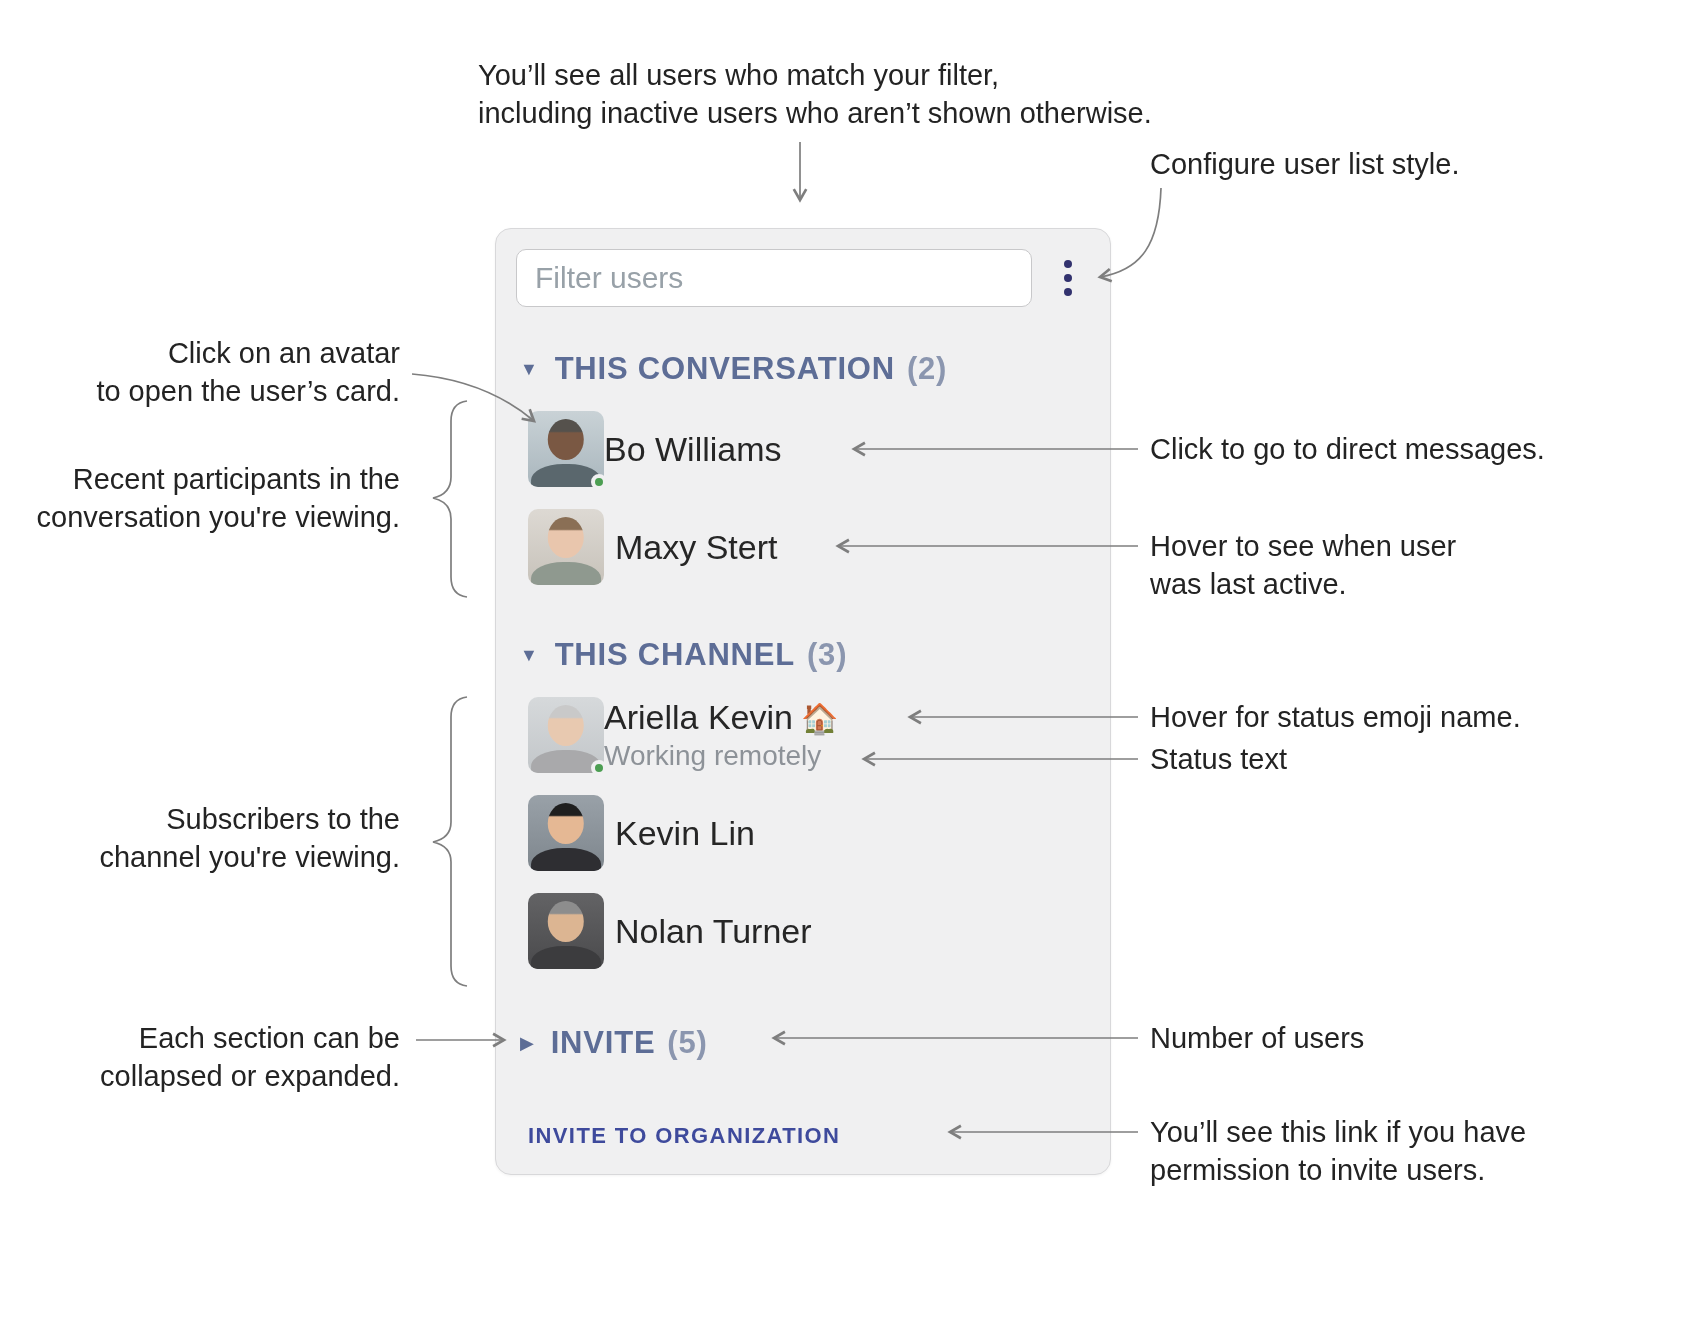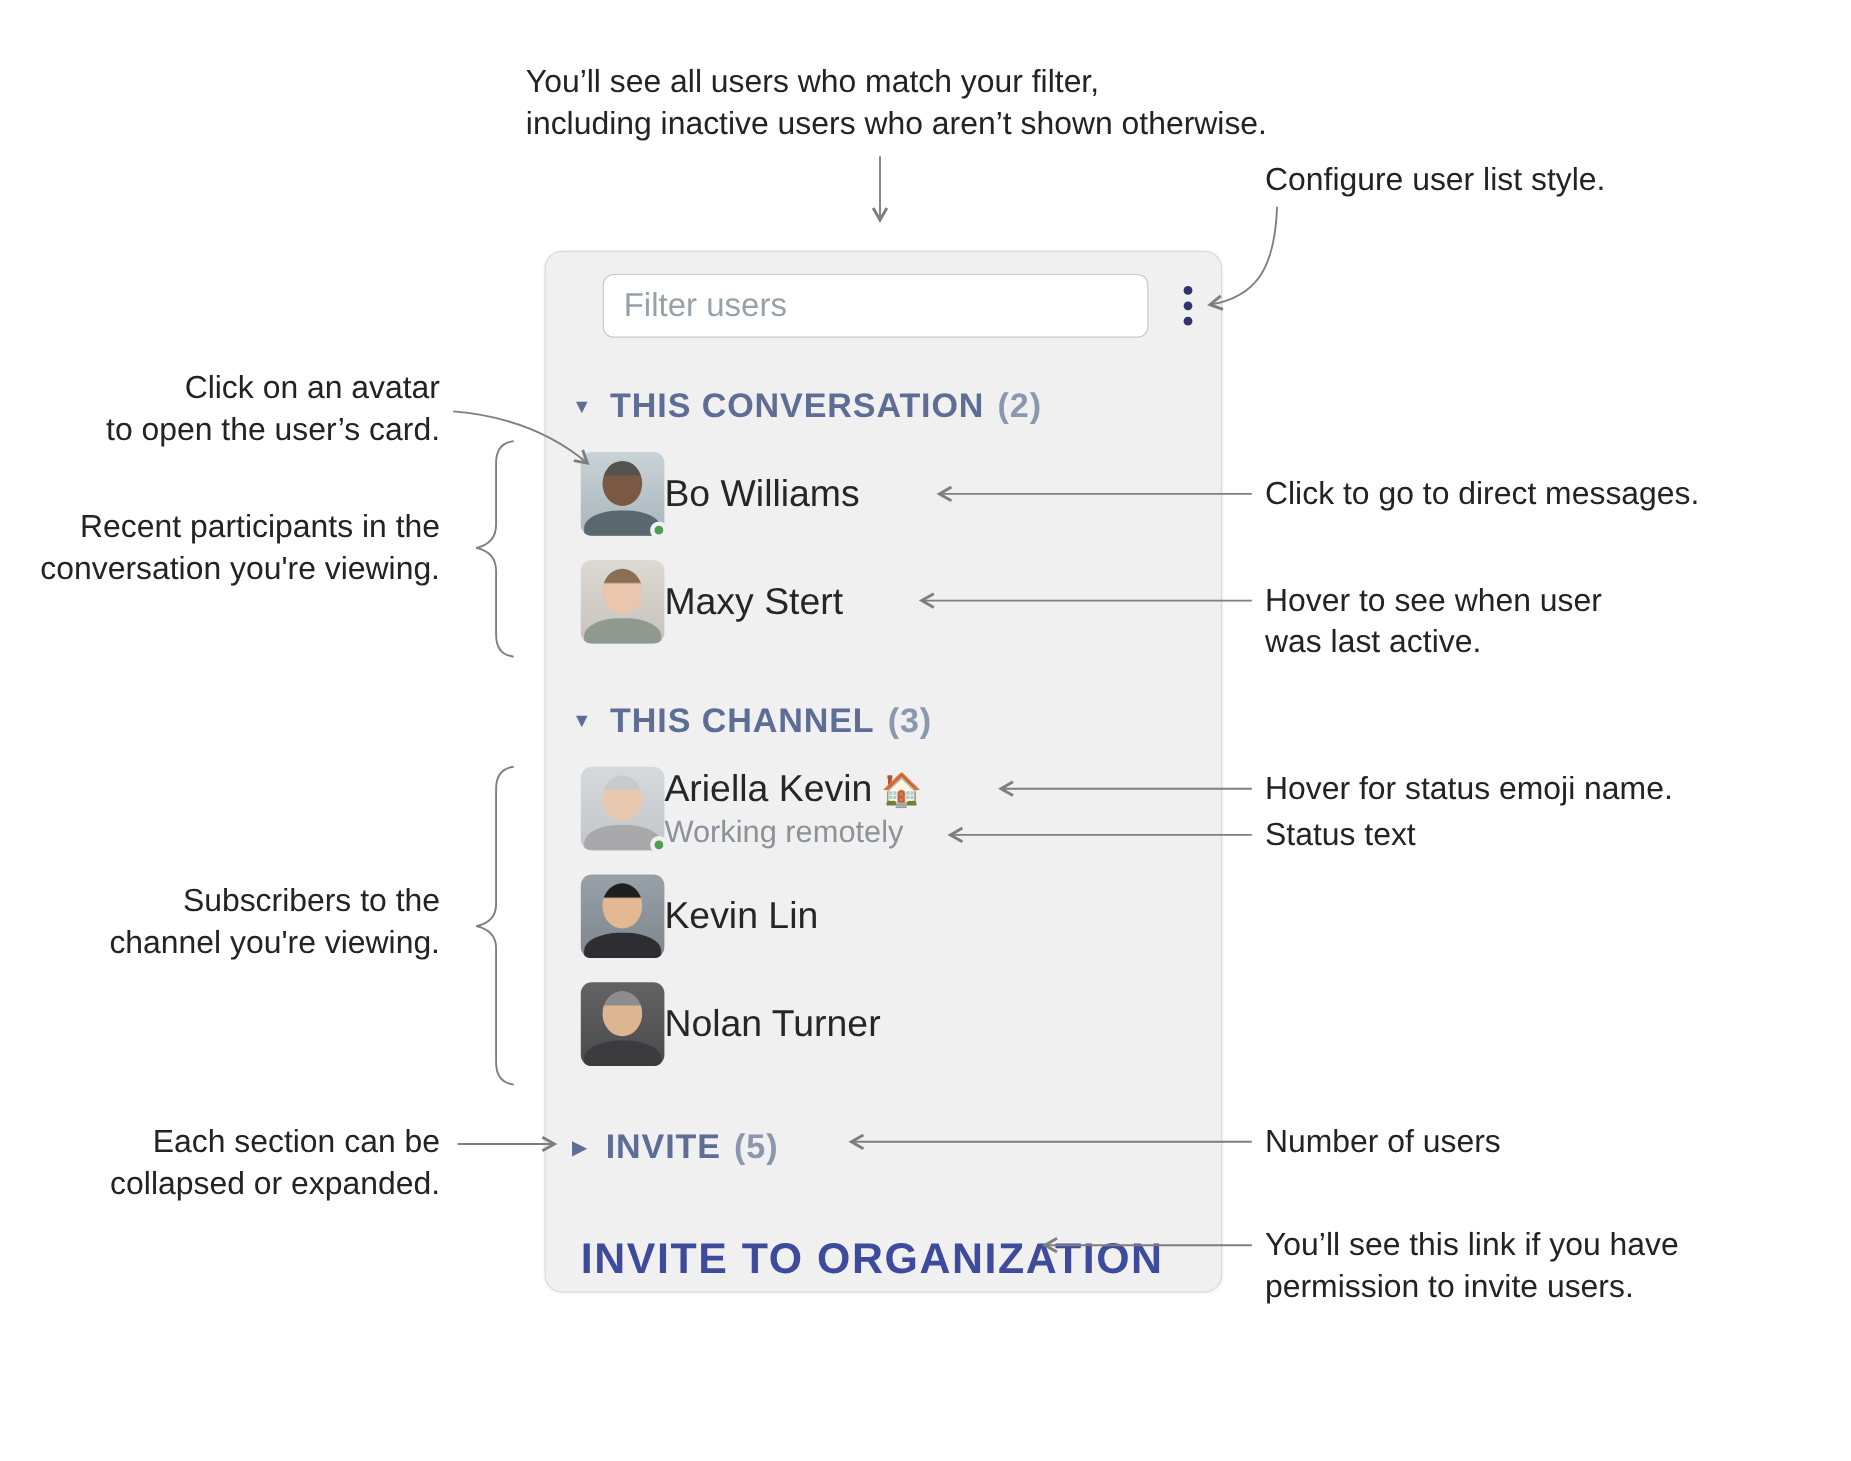--- a/index.html
+++ b/index.html
@@ -25,37 +25,37 @@
   .a-invite   { left:1150px; top:1113px; }
 
   
   .overlay { position:absolute; left:0; top:0; width:1683px; height:1328px; z-index:2; pointer-events:none; }
   .overlay path { stroke:#7e7e7e; stroke-width:1.7; fill:none; }
 
   
   .panel { position:absolute; left:495px; top:228px; width:616px; height:947px;
            background:#f0f0f1; border:1px solid #d8d8da; border-radius:16px;
            padding:20px 20px 0 20px; box-shadow:0 1px 3px rgba(0,0,0,0.05); z-index:1; }
-  .filter-row { display:flex; align-items:center;margin-left:32px; }
+  .filter-row { display:flex; align-items:center; }
   .filter-input { width:516px; height:58px; border:1.5px solid #c8c8ca; border-radius:10px;
                   font-size:30px; padding:0 18px; color:#333; background:#fff; font-family:inherit; outline:none; }
   .filter-input::placeholder { color:#98a1a8; }
   .kebab { margin-left:26px; background:none; border:none; display:flex; flex-direction:column;
            gap:6px; padding:6px; cursor:pointer; }
   .kebab .dot { width:8px; height:8px; border-radius:50%; background:#32326e; }
 
   .section-header { display:flex; align-items:baseline; margin-top:44px; color:#5d6d96;
                     font-weight:bold; font-size:31px; letter-spacing:0.8px; cursor:pointer; padding-left:4px; }
   .section-header.mt-lg { margin-top:52px; }
   .section-header.mt-xl { margin-top:56px; }
   .tri { font-size:18px; margin-right:16px; position:relative; top:-4px; font-weight:normal; }
   .sec-count { margin-left:12px; color:#8b96af; }
 
   .user-row { display:flex; align-items:center; margin-top:24px; padding-left:12px; cursor:pointer; }
-  .user-row + .user-row { margin-top:22px; }
+  .user-row + .user-row { margin-top:22px;gap:11px; }
   .avatar { position:relative; width:76px; height:76px; flex:none; cursor:pointer; }
   .avatar-img { width:100%; height:100%; border-radius:10px; overflow:hidden; position:relative;
                 background:linear-gradient(180deg, var(--bg1), var(--bg2)); }
   .avatar-img::before { content:""; position:absolute; left:50%; top:11%; transform:translateX(-50%);
                 width:48%; height:54%; border-radius:50%;
                 background:linear-gradient(180deg, var(--hair) 0 30%, var(--skin) 34%); }
   .avatar-img::after { content:""; position:absolute; left:50%; bottom:-16%; transform:translateX(-50%);
                 width:92%; height:46%; border-radius:46% 46% 0 0; background:var(--shirt); }
   .av-0 { --bg1:#c9d2d6; --bg2:#a9b6bd; --hair:#55514c; --skin:#7a5843; --shirt:#5a676d; }
   .av-1 { --bg1:#ddd9d3; --bg2:#c7c2ba; --hair:#8a6f55; --skin:#e9c6ad; --shirt:#8f998f; }
@@ -65,21 +65,21 @@
   .presence { position:absolute; right:-3px; bottom:-3px; width:16px; height:16px; border-radius:50%;
               background:#4c9e52; border:4px solid #f0f0f1; }
 
   .uinfo { }
   .uname { font-size:34px; color:#262626; }
   .uemoji { margin-left:8px; font-size:30px; }
   .uemoji:empty { display:none; }
   .ustatus { font-size:28px; color:#8d9298; margin-top:3px; }
   .ustatus:empty { display:none; }
 
-  .invite { display:inline-block; margin-top:62px; margin-left:12px; font-size:39px; font-weight:bold;
+  .invite { display:inline-block; margin-top:62px; margin-left:12px; font-size:22px; font-weight:bold;
             letter-spacing:1.4px; color:#3e4a9c; text-decoration:none; cursor:pointer; }
 </style>
 </head>
 <body>
 
 <div class="canvas">
 
   <svg class="overlay" viewBox="0 0 1683 1328" xmlns="http://www.w3.org/2000/svg">
     <defs>
       <marker id="arr" viewBox="0 0 12 12" refX="9" refY="6" markerWidth="11" markerHeight="11" orient="auto-start-reverse">

